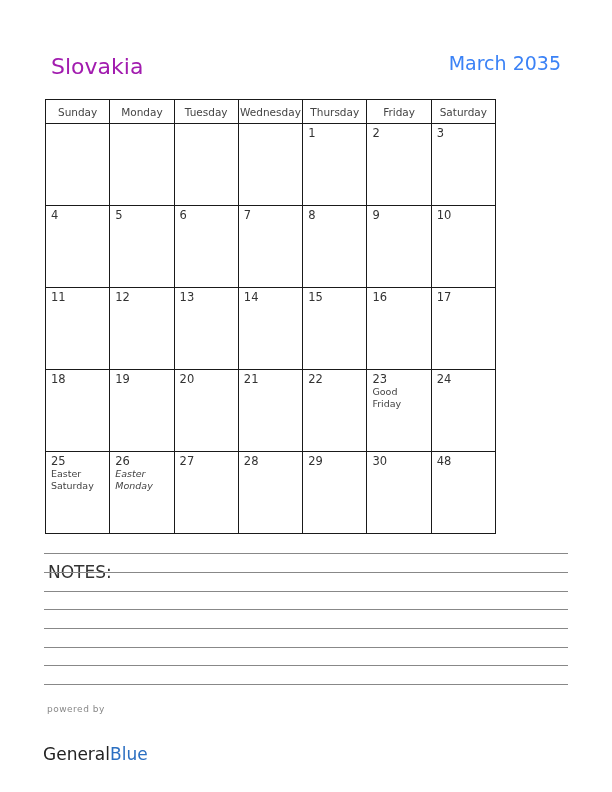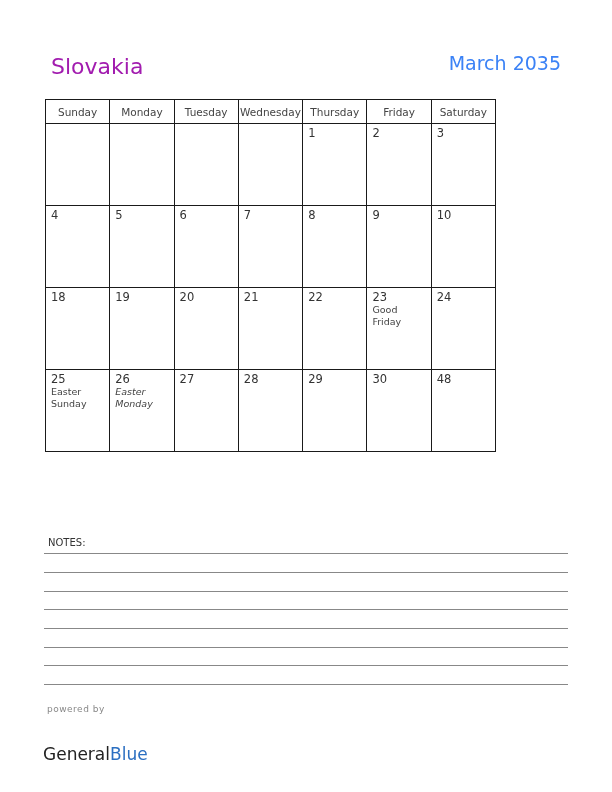--- a/index.html
+++ b/index.html
@@ -7,21 +7,21 @@
          font-family: "DejaVu Sans", "Liberation Sans", sans-serif; color: #222; }
   .country { position: absolute; left: 51px; top: 54px; font-size: 22px; color: #a21caf; }
   .month { position: absolute; right: 51px; top: 52px; font-size: 19px; color: #3b82f6; }
   table.cal { position: absolute; left: 45px; top: 99px; width: 451px;
               border-collapse: collapse; table-layout: fixed; }
   table.cal th, table.cal td { border: 1px solid #1a1a1a; }
   table.cal th { height: 23px; font-weight: normal; font-size: 10.5px; color: #444; text-align: center; padding: 0; }
   table.cal td { height: 77px; vertical-align: top; padding: 2px 5px; position: relative; }
   .daynum { font-size: 11.5px; color: #333; display: block; line-height: 14px; }
   .holiday { font-size: 9.5px; color: #444; line-height: 12px; display: block; }
-  .notes-label { position: absolute; left: 48px; top: 537px; font-size: 10px; color: #333; }
+  .notes-label { position: absolute; left: 48px; top: 562px; font-size: 17px; color: #333; }
   .note-line { position: absolute; left: 44px; width: 524px; height: 0; border-top: 1px solid #888; }
   .powered { position: absolute; left: 47px; top: 704px; font-size: 9px; color: #888; letter-spacing: 0.5px; }
   .brand { position: absolute; left: 43px; top: 744px; font-size: 17px; color: #222; }
   .brand .blue { color: #2b6fc1; }
 </style>
 </head>
 <body>
 
 <div class="country">Slovakia</div>
 <div class="month">March 2035</div>
@@ -80,20 +80,43 @@
         </td>
         <td>
           <span class="daynum">9</span>
         </td>
         <td>
           <span class="daynum">10</span>
         </td>
       </tr>
       <tr>
         <td>
+          <span class="daynum">11</span>
+        </td>
+        <td>
+          <span class="daynum">12</span>
+        </td>
+        <td>
+          <span class="daynum">13</span>
+        </td>
+        <td>
+          <span class="daynum">14</span>
+        </td>
+        <td>
+          <span class="daynum">15</span>
+        </td>
+        <td>
+          <span class="daynum">16</span>
+        </td>
+        <td>
+          <span class="daynum">17</span>
+        </td>
+      </tr>
+      <tr>
+        <td>
           <span class="daynum">18</span>
         </td>
         <td>
           <span class="daynum">19</span>
         </td>
         <td>
           <span class="daynum">20</span>
         </td>
         <td>
           <span class="daynum">21</span>
@@ -105,21 +128,21 @@
           <span class="daynum">23</span>
           <span class="holiday">Good Friday</span>
         </td>
         <td>
           <span class="daynum">24</span>
         </td>
       </tr>
       <tr>
         <td>
           <span class="daynum">25</span>
-          <span class="holiday" style="width: 45px;">Easter Sunday</span>
+          <span class="holiday" style="width: 45px;">Easter Saturday</span>
         </td>
         <td>
           <span class="daynum">26</span>
           <span class="holiday" style="width: 45px; font-style: italic;">Easter Monday</span>
         </td>
         <td>
           <span class="daynum">27</span>
         </td>
         <td>
           <span class="daynum">28</span>

